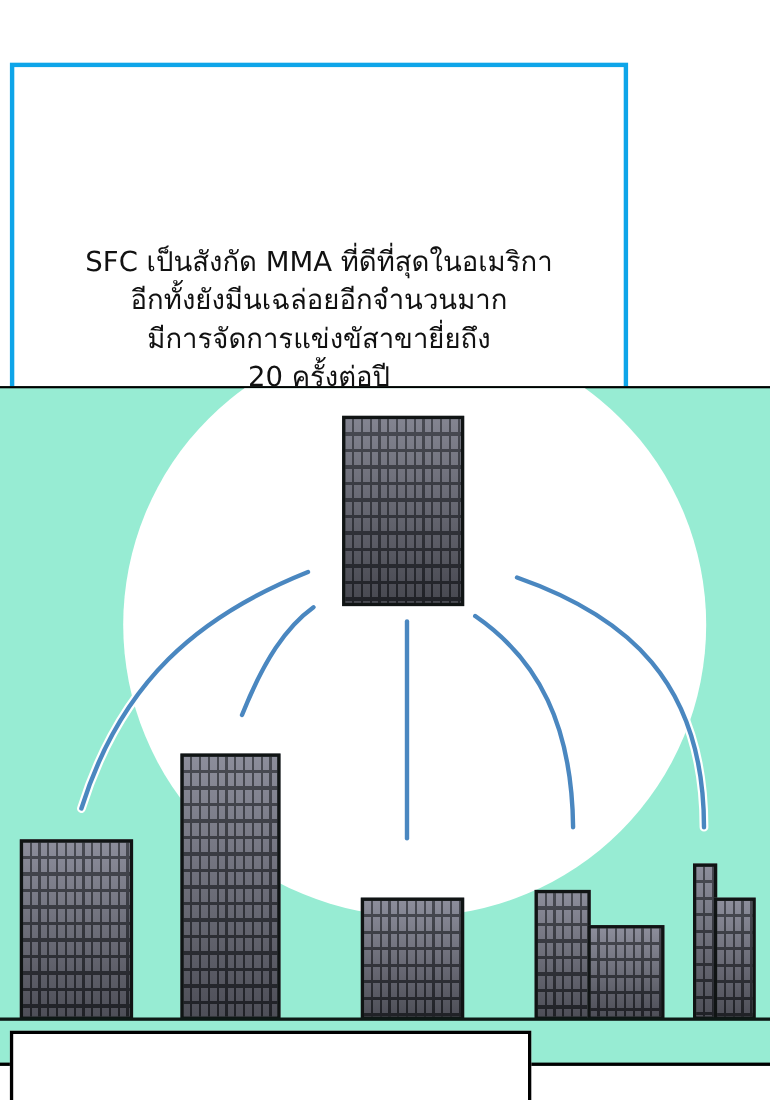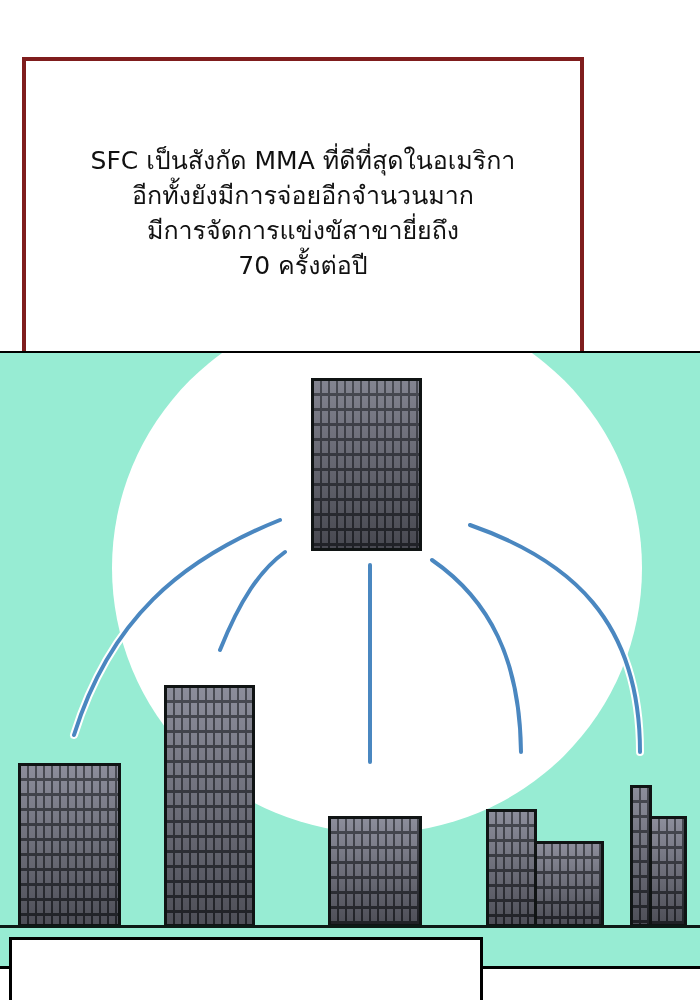--- a/index.html
+++ b/index.html
@@ -1,42 +1,42 @@
 <!DOCTYPE html>
 <html><head>
   <meta charset="utf-8">
   <style>
     html, body { margin: 0; padding: 0; }
     body { width: 700px; height: 1000px; position: relative; overflow: hidden; background: #ffffff; font-family: "DejaVu Sans", sans-serif; }
     .panel { position: absolute; left: 0; top: 351px; width: 700px; height: 618px; background: #97ecd3; border-top: 2px solid #000; border-bottom: 3px solid #000; overflow: hidden; box-sizing: border-box; }
     .circle { position: absolute; left: 112px; top: 150px; width: 530px; height: 530px; border-radius: 50%; background: #ffffff; transform: translateY(-200px); }
     .ground { position: absolute; left: 0; top: 925px; width: 700px; height: 3px; background: #0d1a16; }
-    .caption-top { position: absolute; left: 22px; top: 57px; width: 562px; height: 307px; background: #fff; border: 4px solid #7f1d1d; box-sizing: border-box; display: flex; align-items: center; justify-content: center; }
+    .caption-top { position: absolute; left: 9px; top: 57px; width: 562px; height: 307px; background: #fff; border: 4px solid #0ea5e9; box-sizing: border-box; display: flex; align-items: flex-end; justify-content: center; }
     .caption-text { text-align: center; font-size: 25px; line-height: 35px; color: #111; padding-top: 4px; }
     .caption-text div { white-space: nowrap; }
     .caption-bottom { position: absolute; left: 9px; top: 937px; width: 474px; height: 80px; background: #fff; border: 3px solid #000; box-sizing: border-box; }
     .building { position: absolute; border: 3px solid #101414; box-sizing: border-box;
       background-color: #7c7e88;
       background-image:
         linear-gradient(to bottom, rgba(170,170,190,0.35), rgba(40,40,48,0.55)),
         repeating-linear-gradient(to right, transparent 0 6px, #15181a 6px 8px),
         repeating-linear-gradient(to bottom, transparent 0 12px, #15181a 12px 15px);
     }
     .building.hq { background-color: #6e7078; }
     svg.lines { position: absolute; left: 0; top: 0; width: 700px; height: 1000px; pointer-events: none; }
   </style>
 </head>
 <body>
 
 <div class="caption-top">
   <div class="caption-text">
     <div>SFC เป็นสังกัด MMA ที่ดีที่สุดในอเมริกา</div>
-    <div>อีกทั้งยังมีการจ่อยอีกจำนวนมาก</div>
+    <div>อีกทั้งยังมีนเฉล่อยอีกจำนวนมาก</div>
     <div>มีการจัดการแข่งขัสาขายี่ยถึง</div>
-    <div>70 ครั้งต่อปี</div>
+    <div>20 ครั้งต่อปี</div>
   </div>
 </div>
 
 <div class="panel">
   <div class="circle"></div>
 </div>
 
 <div class="building hq" style="left:311px; top:378px; width:111px; height:173px;"></div>
 
 <div class="building" style="left:18px; top:763px; width:103px; height:164px;"></div>

